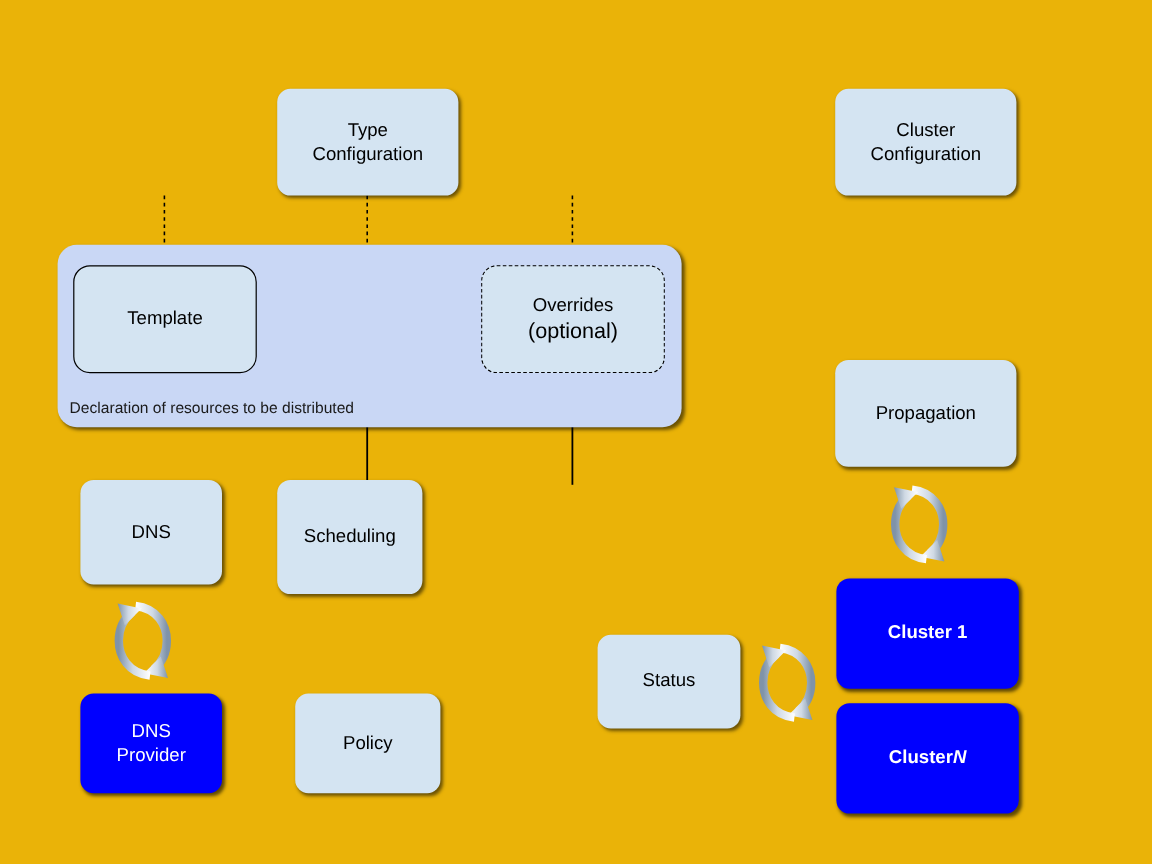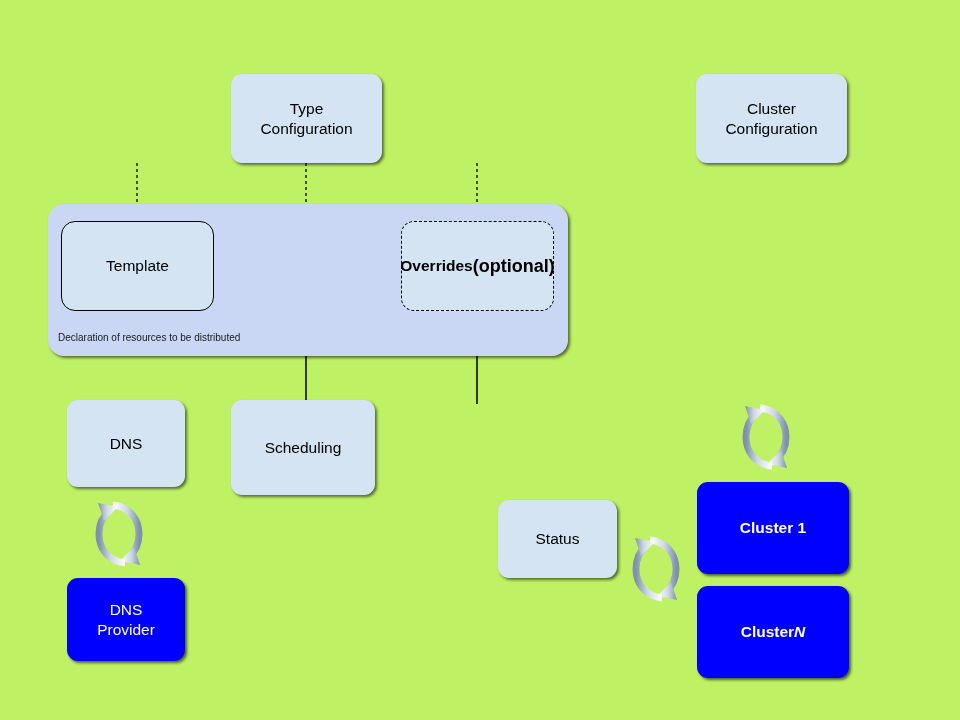--- a/index.html
+++ b/index.html
@@ -4,21 +4,21 @@
 <style>
   html, body {
     margin: 0;
     padding: 0;
     background: #000000;
   }
   #canvas {
     position: relative;
     width: 960px;
     height: 720px;
-    background: #bef264;
+    background: #eab308;
     overflow: hidden;
     font-family: "Liberation Sans", sans-serif;
   }
 
   
   .node {
     position: absolute;
     box-sizing: border-box;
     display: flex;
     align-items: center;
@@ -72,21 +72,21 @@
   }
   .overrides-sub {
     display: block;
     font-size: 18px;
     margin-top: 1px;
   }
 
   
   .group-caption {
     position: absolute;
-    font-size: 10px;
+    font-size: 13px;
     color: #1a1a1a;
     white-space: nowrap;
   }
 
   
   .bluebox {
     position: absolute;
     box-sizing: border-box;
     display: flex;
     align-items: center;
@@ -142,37 +142,39 @@
 Configuration</div>
 
   <div class="node card" style="left:696px; top:74px; width:151px; height:89px;">Cluster
 Configuration</div>
 
   <div class="group" style="left:48px; top:204px; width:520px; height:152px;"></div>
 
   <div class="subnode" style="left:61px; top:221px; width:153px; height:90px;border-radius:14px;">Template</div>
 
 
-  <div class="subnode dashed" style="left:401px; top:221px; width:153px; height:90px; flex-direction:row;font-weight:bold;">
+  <div class="subnode dashed" style="left:401px; top:221px; width:153px; height:90px; flex-direction:column;">
     <span class="overrides-label">Overrides</span>
     <span class="overrides-sub">(optional)</span>
   </div>
 
   <div class="group-caption" style="left:58px; top:332px;">Declaration of resources to be distributed</div>
 
   <div class="node card" style="left:67px; top:400px; width:118px; height:87px;">DNS</div>
 
-  <div class="node card" style="left:231px; top:400px; width:144px; height:95px;">Scheduling</div>
+  <div class="node card" style="left:231px; top:400px; width:121px; height:95px;">Scheduling</div>
 
   <div class="bluebox" style="left:67px; top:578px; width:118px; height:83px;">DNS
 Provider</div>
 
-
-
-  <div class="node card" style="left:498px; top:500px; width:119px; height:78px;">Status</div>
+  <div class="node card" style="left:246px; top:578px; width:121px; height:83px;">Policy</div>
+
+  <div class="node card" style="left:696px; top:300px; width:151px; height:89px;">Propagation</div>
+
+  <div class="node card" style="left:498px; top:529px; width:119px; height:78px;">Status</div>
 
   <div class="bluebox bold" style="left:697px; top:482px; width:152px; height:92px;">Cluster 1</div>
 
   <div class="bluebox bold" style="left:697px; top:586px; width:152px; height:92px;">
     <span>Cluster </span><span class="ital">N</span>
   </div>
 
   <svg class="icons" viewBox="0 0 960 720" xmlns="http://www.w3.org/2000/svg">
     <defs>
       <linearGradient id="syncGradA" x1="0" y1="0" x2="1" y2="0">

